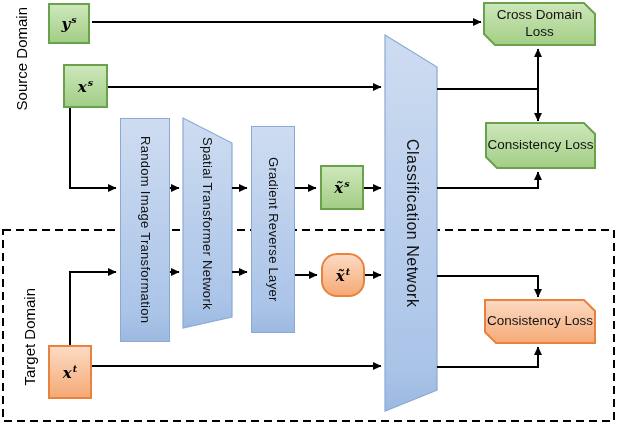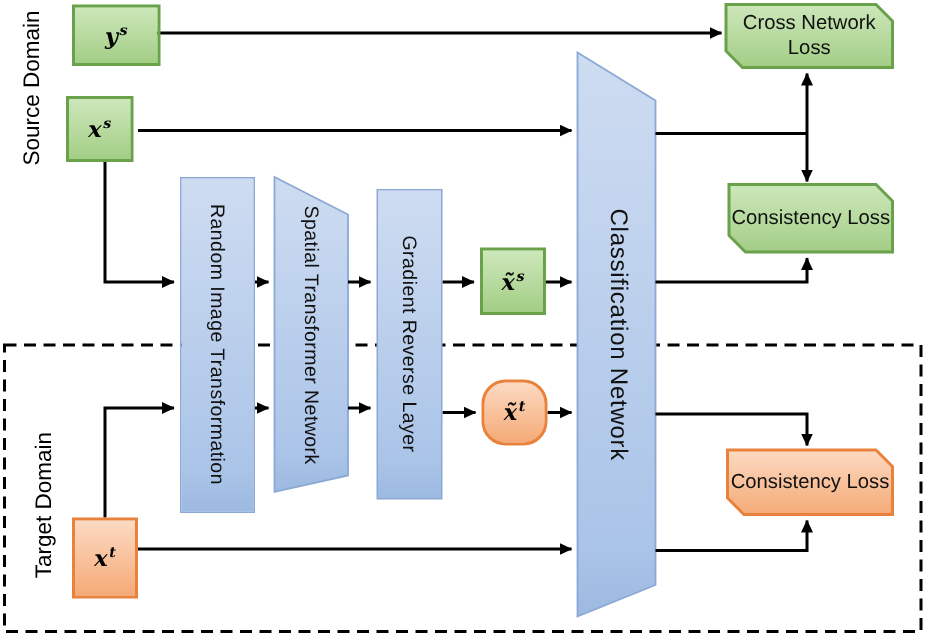--- a/index.html
+++ b/index.html
@@ -119,33 +119,33 @@
   </div>
 
   <div class="overlay" style="left:183px; top:122px; width:49px; height:202px;">
     <span class="vtext">Spatial Transformer Network</span>
   </div>
   <div class="overlay" style="left:386px; top:42px; width:51px; height:362px;">
     <span class="vtext vtext-large">Classification Network</span>
   </div>
 
   <div class="overlay" style="left:484px; top:3px; width:111px; height:42px;">
-    <span class="loss-label">Cross Network Loss</span>
+    <span class="loss-label">Cross Domain Loss</span>
   </div>
   <div class="overlay" style="left:486px; top:123px; width:109px; height:45px;">
     <span class="loss-label">Consistency Loss</span>
   </div>
   <div class="overlay" style="left:485px; top:300px; width:110px; height:43px;">
     <span class="loss-label">Consistency Loss</span>
   </div>
 
-  <div class="node green-node" style="left:48px; top:3px; width:59px; height:41px;">
+  <div class="node green-node" style="left:48px; top:3px; width:42px; height:41px;">
     <span class="math"><i>y</i><sup>s</sup></span>
   </div>
-  <div class="node green-node" style="left:44px; top:64px; width:45px; height:44px;">
+  <div class="node green-node" style="left:63px; top:64px; width:45px; height:44px;">
     <span class="math"><i>x</i><sup>s</sup></span>
   </div>
   <div class="node orange-node" style="left:48px; top:345px; width:44px; height:54px;">
     <span class="math"><i>x</i><sup>t</sup></span>
   </div>
   <div class="node green-node" style="left:320px; top:165px; width:44px; height:45px;">
     <span class="math"><i>x̃</i><sup>s</sup></span>
   </div>
   <div class="node orange-node" style="left:321px; top:253px; width:44px; height:44px;border-radius:16px;">
     <span class="math"><i>x̃</i><sup>t</sup></span>

